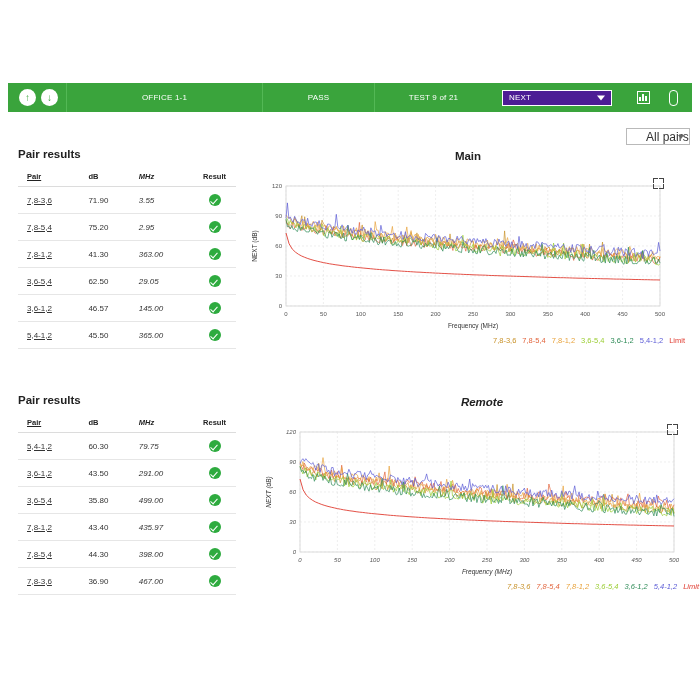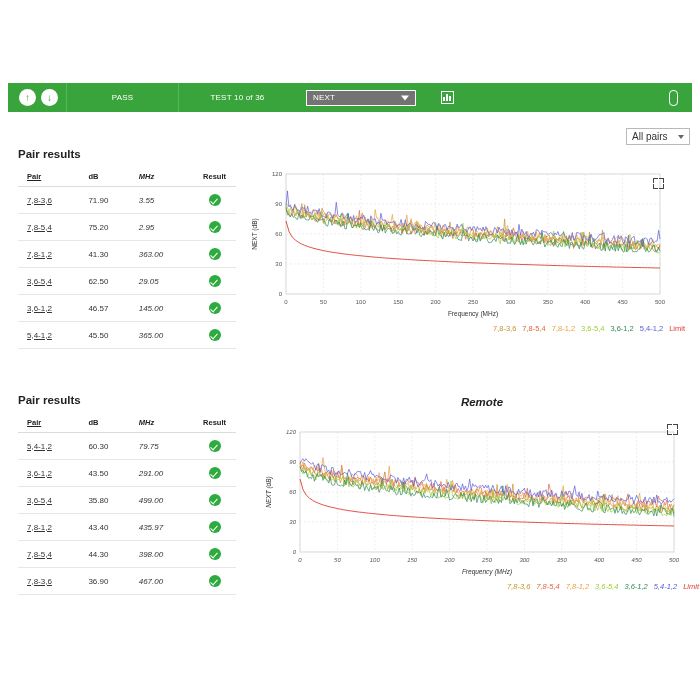--- a/index.html
+++ b/index.html
@@ -63,21 +63,21 @@
     padding: 0 6px;
     box-sizing: border-box;
   }
   .tb-site { width: 196px; }
   .tb-pass { width: 112px; }
   .tb-test { width: 118px; }
   .tb-select {
     width: 110px;
     justify-content: flex-start;
     position: relative;
-    background: #737373;
+    background: #4c1d95;
     border: 1px solid #ffffff;
     height: 16px;
     margin-left: 10px;
     padding-left: 6px;
     font-size: 8px;
   }
   .tb-select .caret {
     position: absolute;
     right: 6px;
     top: 50%;
@@ -119,25 +119,25 @@
 
   
   .allpairs {
     position: absolute;
     top: 128px;
     left: 626px;
     width: 64px;
     height: 17px;
     border: 1px solid #b9b9b9;
     background: #ffffff;
-    font-size: 10px;
+    font-size: 12px;
     color: #333333;
     display: flex;
     align-items: center;
-    padding-left: 5px;
+    padding-left: 19px;
     box-sizing: border-box;
     cursor: pointer;
   }
   .allpairs .caret {
     position: absolute;
     right: 5px;
     width: 0; height: 0;
     border-left: 3.5px solid transparent;
     border-right: 3.5px solid transparent;
     border-top: 4.5px solid #666666;
@@ -229,22 +229,23 @@
 </head>
 <body>
 
 <div id="app">
 
   <div class="toolbar">
     <div class="tb-navgroup">
       <div class="circ-btn">↑</div>
       <div class="circ-btn">↓</div>
     </div>
+    <div class="tb-cell tb-site">OFFICE 1-1</div>
     <div class="tb-cell tb-pass">PASS</div>
-    <div class="tb-cell tb-test">TEST 10 of 36</div>
+    <div class="tb-cell tb-test">TEST 9 of 21</div>
     <div class="tb-cell tb-select">
       <span>NEXT</span>
       <span class="caret"></span>
     </div>
     <div class="tb-gap"></div>
     <div class="tb-icon">
       <span class="icon-box">
           <i class="b1"></i>
           <i class="b2"></i>
           <i class="b3"></i>
@@ -360,20 +361,21 @@
             <td class="c-pair">7,8-3,6</td>
             <td class="c-db">36.90</td>
             <td class="c-mhz">467.00</td>
             <td class="c-res"><span class="okdot"></span></td>
           </tr>
         </tbody>
     </table>
   </div>
 
   <div class="chart-wrap" style="top:150px; left:248px; width:440px;">
+    <div class="chart-title">Main</div>
     <div class="expand-icon" style="top:28px;">
       <span class="tl"></span>
         <span class="tr"></span>
         <span class="bl"></span>
         <span class="br"></span>
     </div>
     <div id="chart-main" style="margin-top:18px;"><svg width="420" height="150" viewBox="0 0 420 150">
           <rect x="38" y="6" width="374" height="120" fill="#ffffff" stroke="#cccccc" stroke-width="0.7"></rect>
           <line x1="38" y1="6" x2="38" y2="126" stroke="#e2e2e2" stroke-width="0.6" stroke-dasharray="2,2"></line>
           <text x="38" y="136" font-size="6" fill="#555" text-anchor="middle">0</text>

